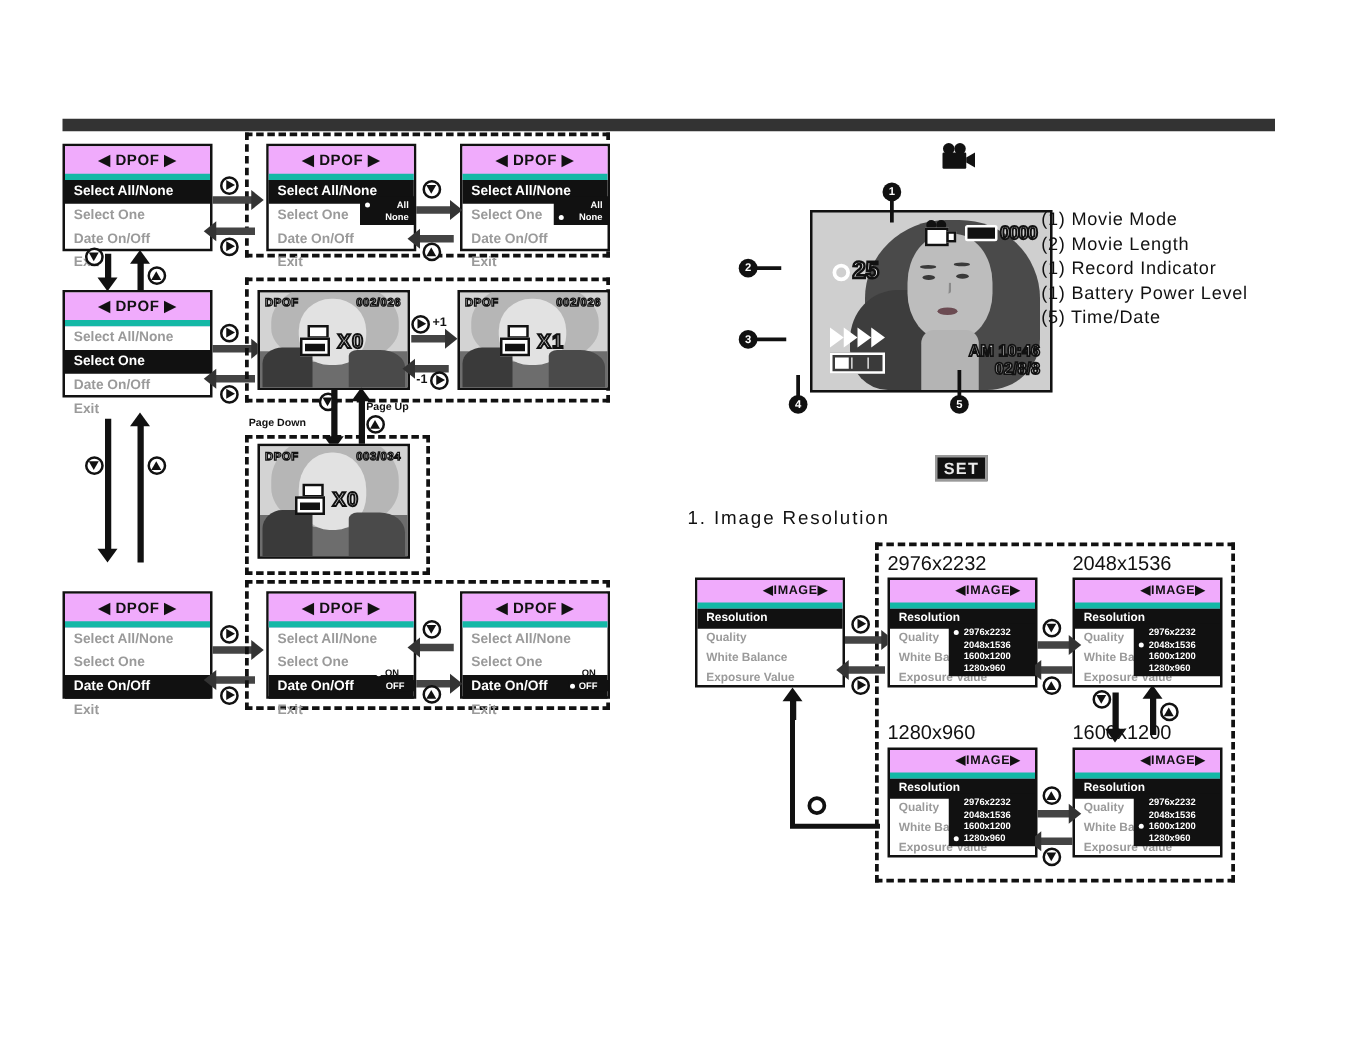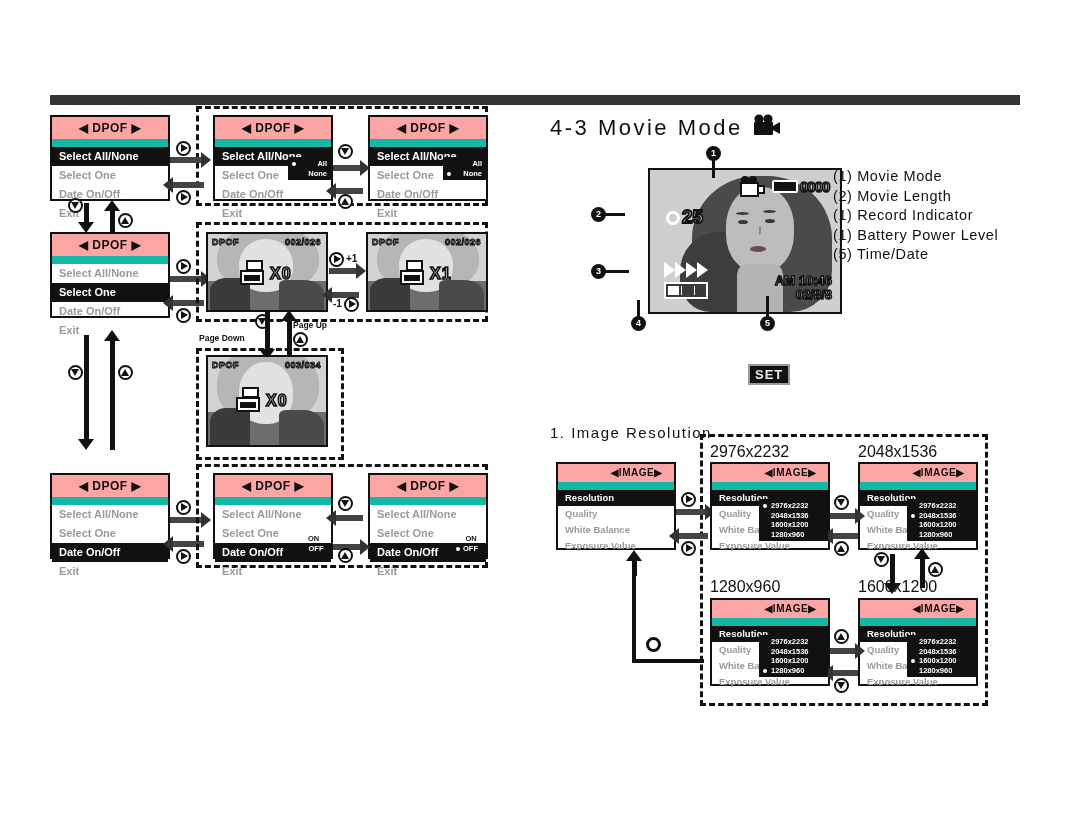--- a/index.html
+++ b/index.html
@@ -14,21 +14,21 @@
   .top-rule{position:absolute;left:50px;top:95px;width:970px;height:10px;background:#333333;}
 
   
   .menu{
     position:absolute;background:#ffffff;border:2px solid #111;
     box-sizing:border-box;
   }
   .menu .title{
     height:22px;line-height:22px;text-align:center;
     font-size:12px;font-weight:bold;letter-spacing:.5px;color:#111;
-    border-bottom:8px solid #14b8a6;background:#fca5a5;white-space:nowrap;
+    border-bottom:5px solid #14b8a6;background:#f0abfc;white-space:nowrap;
   }
   .menu .row{
     height:19px;line-height:19px;padding-left:7px;
     font-size:11px;font-weight:bold;color:#9a9a9a;
     white-space:nowrap;position:relative;
   }
   .menu .row.sel{background:#111;color:#ffffff;}
   .menu.small .title{height:18px;line-height:18px;font-size:10px;padding-left:41px;}
   .menu.small .row{height:16px;line-height:16px;font-size:9.5px;}
 
@@ -468,21 +468,20 @@
   <div class="arrow-r" style="left:333px;top:544px;width:28px;"></div>
   <div class="btn-glyph" style="left:338px;top:496px;">
     <div class="ring"></div>
       <div class="tri-d"></div>
   </div>
   <div class="btn-glyph" style="left:338px;top:548px;">
     <div class="ring"></div>
       <div class="tri-u"></div>
   </div>
 
-  <div class="h-sec" style="left:550px;top:115px;">4-3 Movie Mode</div>
   <div style="position:absolute;left:752px;top:114px;width:30px;height:24px;">
     <svg width="30" height="24" viewBox="0 0 30 24">
       <circle cx="7" cy="5" r="4.6" fill="#111"></circle>
       <circle cx="16" cy="5" r="4.6" fill="#111"></circle>
       <rect x="2" y="8" width="19" height="13" rx="1" fill="#111"></rect>
       <path d="M21 12 L28 8 L28 20 L21 16 Z" fill="#111"></path>
     </svg>
   </div>
 
   <div class="callout-line" style="left:712px;top:158px;width:3px;height:20px;"></div>
@@ -544,21 +543,21 @@
 
   <div class="legend" style="left:833px;top:167px;">
     <div>(1) Movie Mode</div>
     <div>(2) Movie Length</div>
     <div>(1) Record Indicator</div>
     <div>(1) Battery Power Level</div>
     <div>(5) Time/Date</div>
   </div>
 
   <div class="set-badge" style="left:748px;top:364px;">SET</div>
-  <div class="h-sub" style="left:550px;top:424px;">1. Image Resolution</div>
+  <div class="h-sub" style="left:550px;top:406px;">1. Image Resolution</div>
 
   <div class="dash" style="left:700px;top:434px;width:288px;height:272px;"></div>
 
   <div class="menu small" style="left:556px;top:462px;width:120px;height:88px;">
     <div class="title">◀IMAGE▶</div>
     <div class="row sel">Resolution</div>
     <div class="row">Quality</div>
     <div class="row">White Balance</div>
     <div class="row">Exposure Value</div>
   </div>

